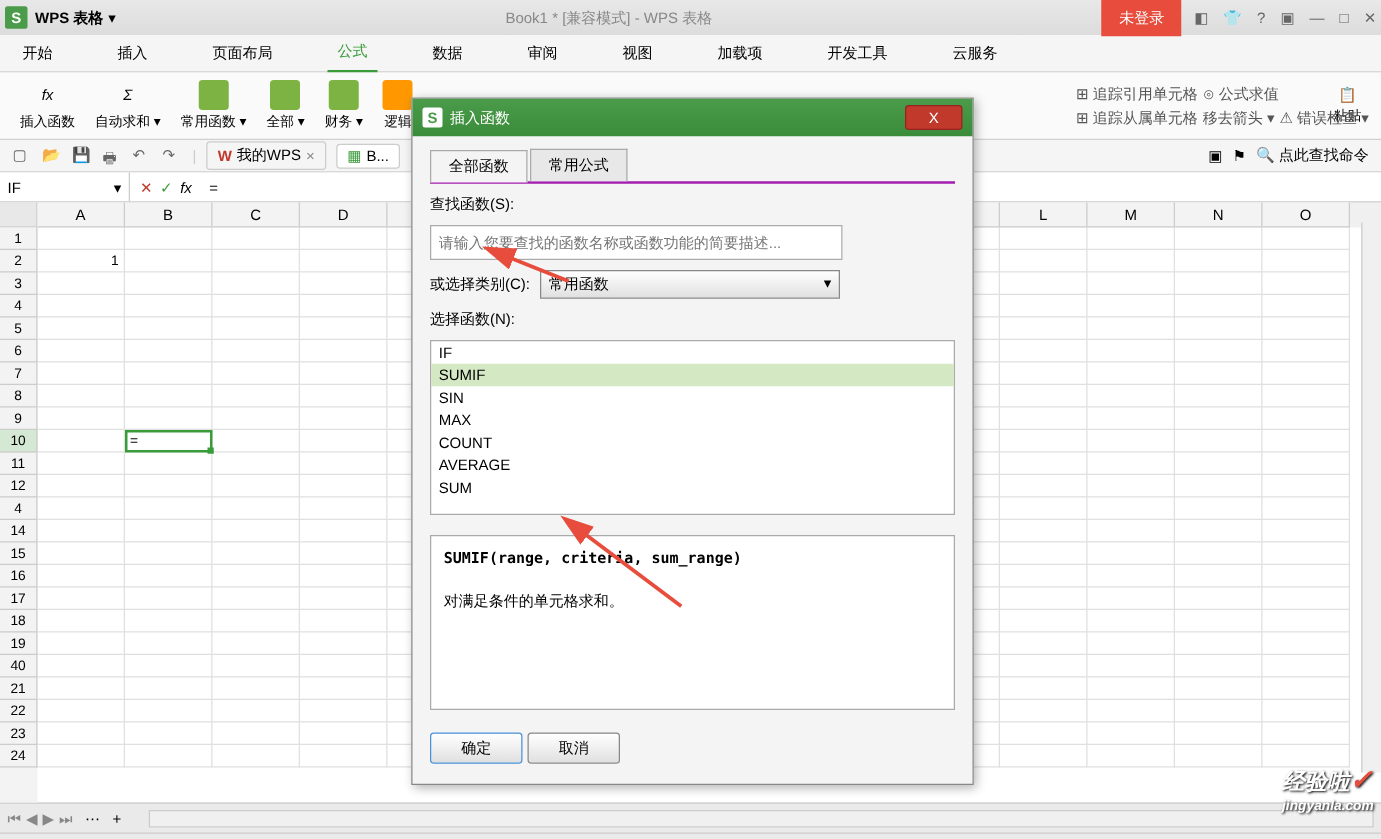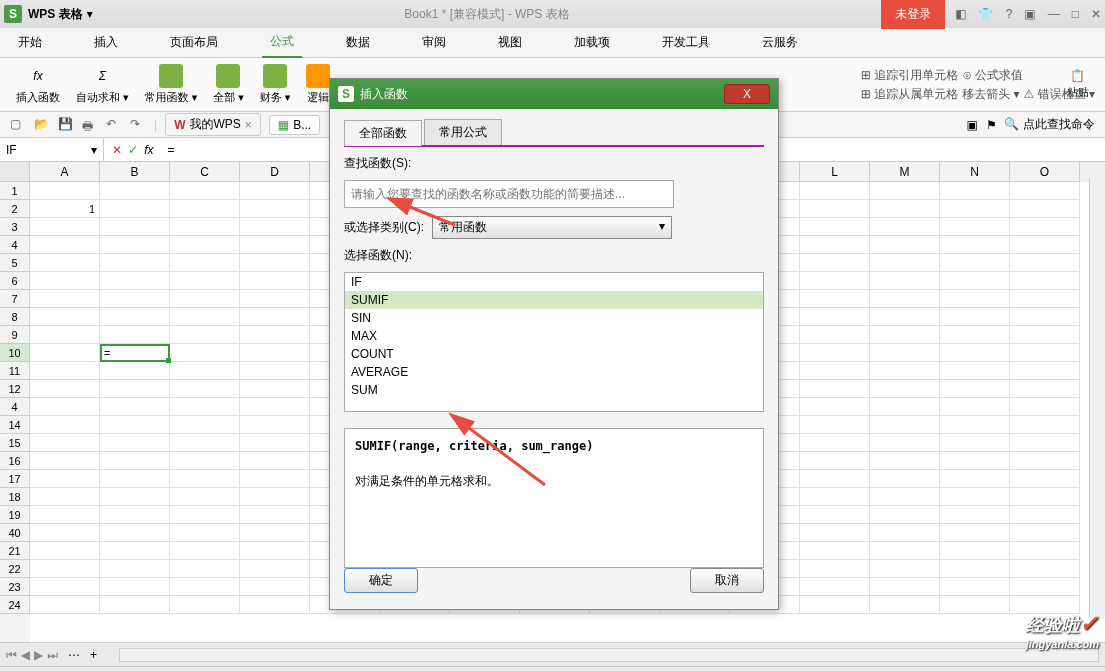--- a/index.html
+++ b/index.html
@@ -76,21 +76,21 @@
 .dlg-row { margin: 8px 0; display: flex; align-items: center; gap: 8px; }
 .dlg-label { }
 .dlg-input { flex: 1; border: 1px solid #aaa; padding: 6px 6px; background: #fff; color: #888; }
 .dlg-select { width: 240px; border: 1px solid #888; padding: 2px 6px; background: linear-gradient(#fff, #e0e0e0); }
 .func-list { border: 1px solid #aaa; background: #fff; height: 140px; font-family: monospace; font-size: 12px; }
 .func-item { padding: 2px 6px; cursor: pointer; }
 .func-item.selected { background: #d4e8c4; }
 .desc-box { border: 1px solid #aaa; background: #fff; padding: 10px; margin-top: 16px; height: 140px; }
 .desc-sig { font-family: monospace; font-weight: bold; }
 .desc-text { margin-top: 20px; }
-.dlg-buttons { display: flex; justify-content: space-between; gap: 4px; margin-top: 0; padding-bottom: 6px; }
+.dlg-buttons { display: flex; justify-content: flex-start; gap: 4px; margin-top: 18px; padding-bottom: 6px; }
 .dlg-btn { padding: 3px 24px; border: 1px solid #888; background: linear-gradient(#fff, #e0e0e0); cursor: pointer; border-radius: 3px; }
 .dlg-btn.primary { border: 1px solid #4a90d9; }
 
 
 .arrow { position: absolute; pointer-events: none; }
 .arrow svg { overflow: visible; }
 
 .watermark { position: absolute; right: 6px; bottom: 20px; color: #fff; font-weight: bold; font-style: italic; text-shadow: 1px 1px 2px #000; }
 .watermark .cn { font-size: 18px; }
 .watermark .en { font-size: 11px; }

